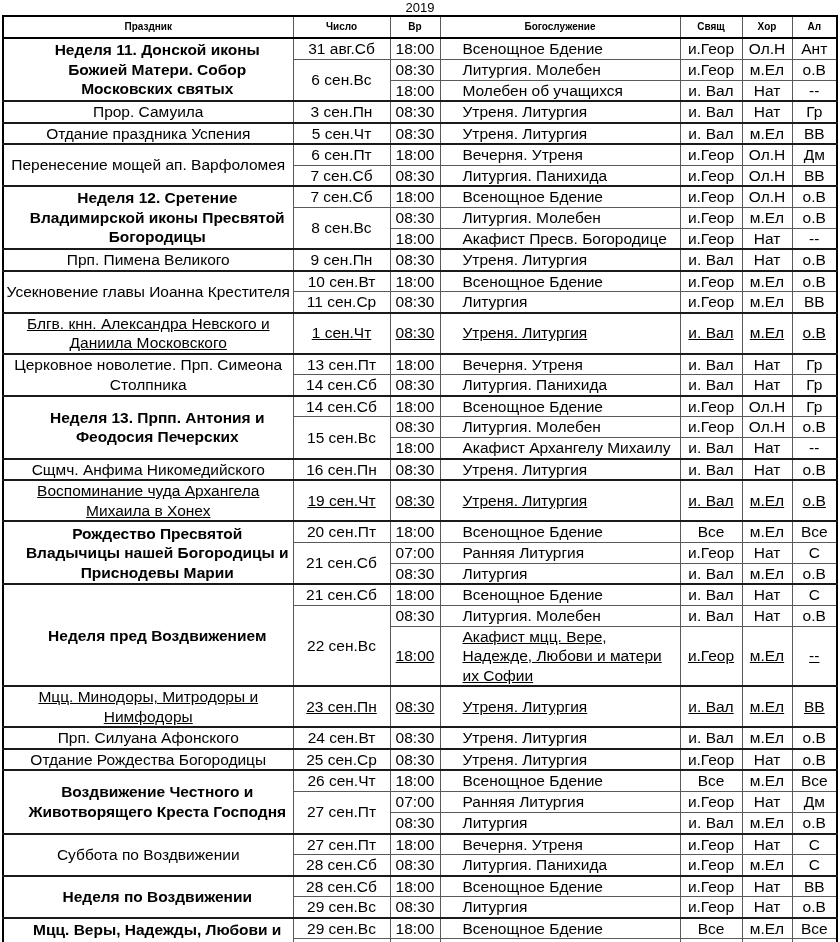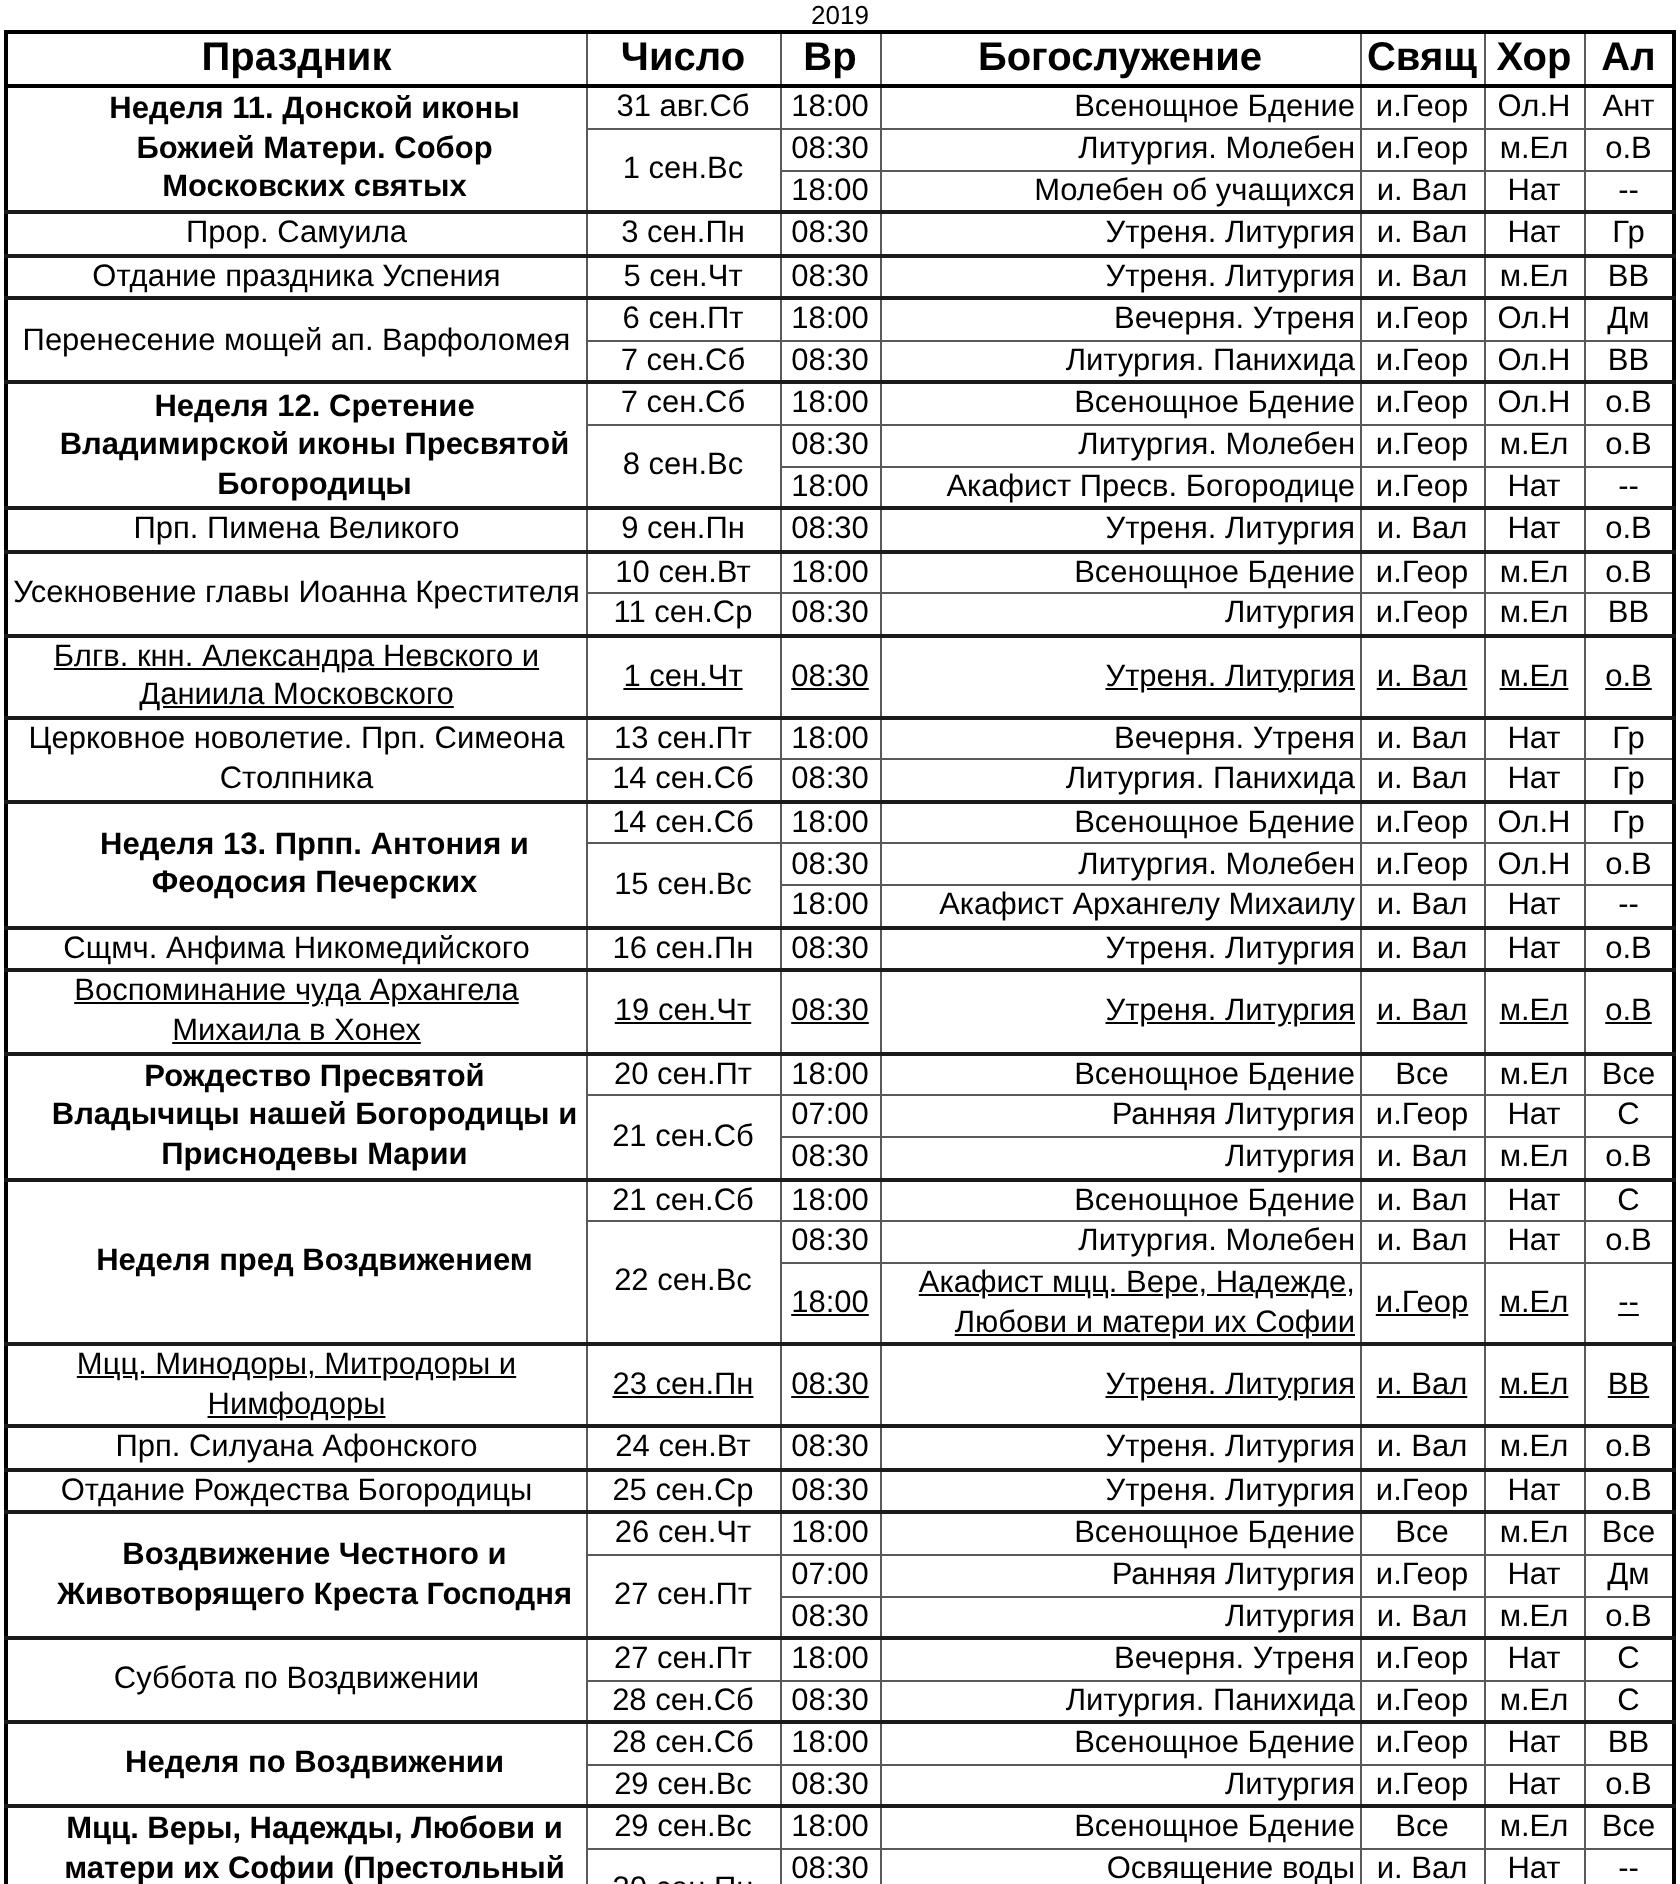--- a/index.html
+++ b/index.html
@@ -24,30 +24,30 @@
     border:1px solid #595959;
     text-align:center;
     vertical-align:middle;
     padding:0 2px;
     font-size:15.5px;
     line-height:1.26;
     overflow:hidden;
   }
   thead th {
     font-weight:bold;
-    font-size:20px;
+    font-size:10px;
     height:20px;
     border-top:2px solid #000;
     border-bottom:2px solid #000;
     padding:0;
   }
   tbody tr { height:21px; }
   tbody tr.tall { height:34px;text-decoration:underline; }
   tbody tr.group-start td { border-top:2px solid #1a1a1a; }
-  td.service { text-align:right; padding-left:4px; }
+  td.service { text-align:left; padding-left:22px; }
   td.bold { font-weight:bold;padding-left:20px; }
 </style>
 </head>
 <body>
 
 <div class="page">
   <div class="doc-title">2019</div>
   <table class="schedule">
     <colgroup>
       <col class="c-feast">
@@ -73,21 +73,21 @@
         <tr class="group-start">
           <td class="bold" rowspan="3">Неделя 11. Донской иконы Божией Матери. Собор Московских святых</td>
           <td>31 авг.Сб</td>
           <td>18:00</td>
           <td class="service">Всенощное Бдение</td>
           <td>и.Геор</td>
           <td>Ол.Н</td>
           <td>Ант</td>
         </tr>
         <tr>
-          <td rowspan="2">1 сен.Вс</td>
+          <td rowspan="2">6 сен.Вс</td>
           <td>08:30</td>
           <td class="service">Литургия. Молебен</td>
           <td>и.Геор</td>
           <td>м.Ел</td>
           <td>о.В</td>
         </tr>
         <tr>
           <td>18:00</td>
           <td class="service">Молебен об учащихся</td>
           <td>и. Вал</td>

